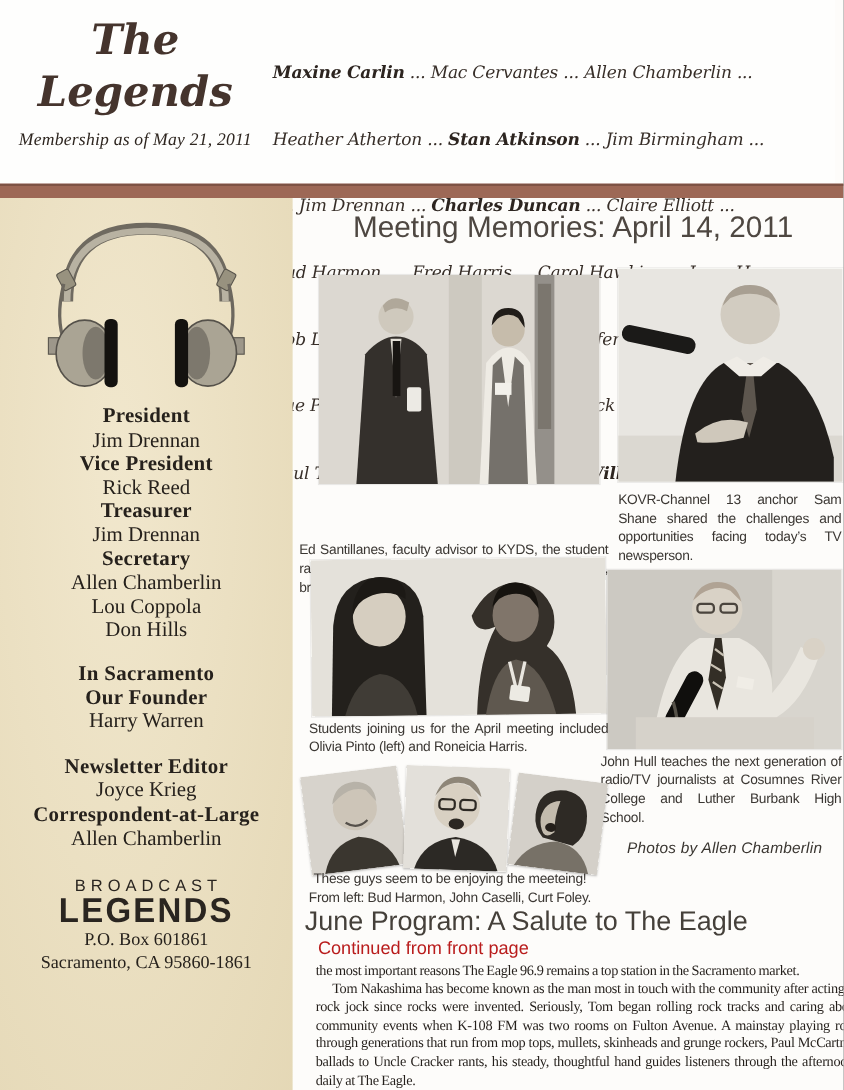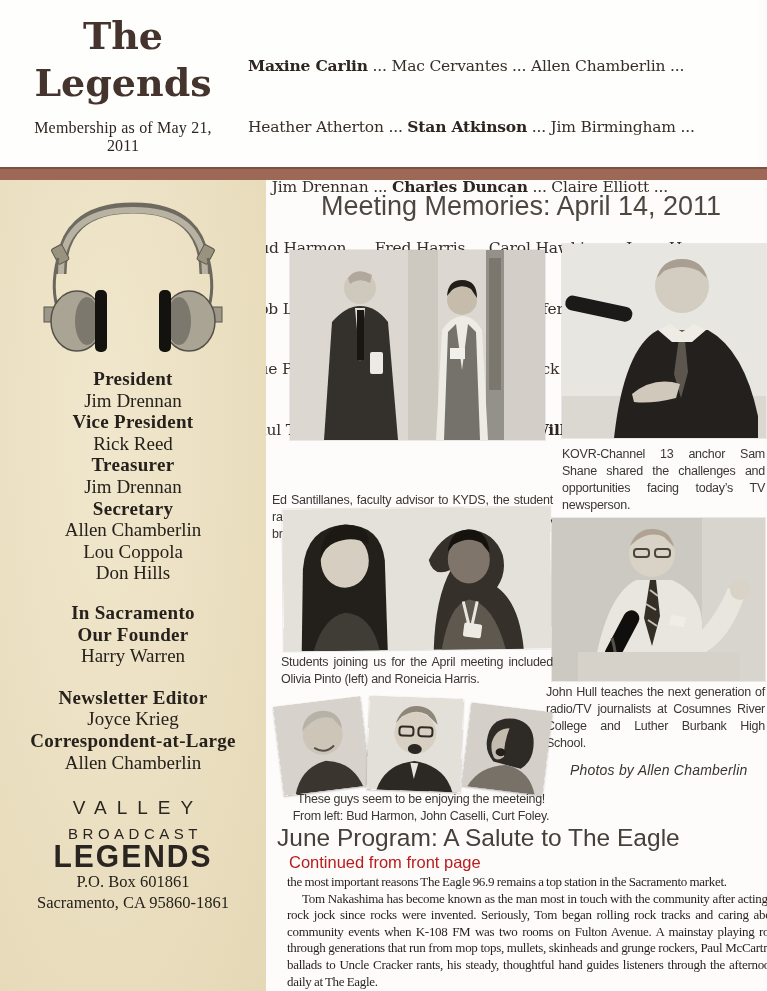--- a/index.html
+++ b/index.html
@@ -1,20 +1,20 @@
 <!DOCTYPE html>
 <html><head>
 <meta charset="utf-8">
 <style>
   html,body{margin:0;padding:0;background:#888;}
   .page{position:relative;width:767px;height:991px;background:#fdfcfa;overflow:hidden;
         font-family:"Liberation Serif",serif;color:#2b2521;margin:0 auto;}
 
   
-  .header{position:absolute;left:0;top:0;width:759px;height:167px;background:#fefefd;}
+  .header{position:absolute;left:0;top:0;width:759px;height:167px;background:#fefefd;font-style:italic;}
   .title-box{position:absolute;left:16px;top:12px;width:214px;text-align:center;}
   .title-line{font-family:"DejaVu Serif",serif;font-weight:700;font-size:38px;line-height:47px;color:#45342d;}
   .membership{font-family:"Liberation Serif",serif;font-size:16px;color:#2e2620;margin-top:13px;letter-spacing:0.2px;}
   .names{position:absolute;left:248px;top:16px;width:512px;font-family:"DejaVu Serif",serif;
          font-size:15.5px;line-height:19.9px;color:#372e28;white-space:pre-wrap;letter-spacing:-0.2px;}
   .names b{font-weight:700;color:#2d2520;}
 
   
   .divider{position:absolute;left:0;top:167px;width:767px;height:13px;background:#9d6856;
            border-top:2px solid #7d5244;box-sizing:border-box;}
@@ -121,21 +121,20 @@
     </div>
 
     <div class="s-block gap20">
       <div class="s-role">Newsletter Editor</div>
       <div class="s-name">Joyce Krieg</div>
       <div class="s-role">Correspondent-at-Large</div>
       <div class="s-name">Allen Chamberlin</div>
     </div>
 
     <div class="logo">
-      <div class="logo-valley">VALLEY</div>
       <div class="logo-broadcast">BROADCAST</div>
       <div class="logo-legends">LEGENDS</div>
     </div>
     <div class="addr">
       <div>P.O. Box 601861</div>
       <div>Sacramento, CA 95860-1861</div>
     </div>
   </div>
 
   <div class="meeting-title">Meeting Memories: April 14, 2011</div>
@@ -233,21 +232,21 @@
     </svg>
     <svg class="snap" style="left:188px;top:10px;transform:rotate(7deg);" width="82" height="84" viewBox="0 0 82 84">
       <rect width="82" height="84" fill="#d4d0c9"></rect>
       <path d="M20 36 Q20 11 45 11 Q67 13 67 38 Q67 52 57 60 L29 56 Q20 48 20 36 Z" fill="#2e2a25"></path>
       <path d="M25 38 Q27 23 41 21 Q37 36 39 50 Q33 56 29 52 Q25 46 25 38 Z" fill="#c3bbad"></path>
       <ellipse cx="35" cy="46" rx="5" ry="4" fill="#241f1a"></ellipse>
       <path d="M6 84 Q16 62 42 58 Q66 60 74 84 Z" fill="#777167"></path>
     </svg>
   </div>
 
-  <div class="caption cap-center" style="left:280px;top:791px;width:282px;">
+  <div class="caption cap-center" style="left:268px;top:791px;width:282px;">
     <div>These guys seem to be enjoying the meeteing!</div>
     <div>From left: Bud Harmon, John Caselli, Curt Foley.</div>
   </div>
 
   <div class="june-title">June Program: A Salute to The Eagle</div>
   <div class="june-sub">Continued from front page</div>
   <div class="june-body">
     <p>the most important reasons The Eagle 96.9 remains a top station in the Sacramento market.</p>
     <p class="indent">Tom Nakashima has become known as the man most in touch with the community after acting as rock jock since rocks were invented. Seriously, Tom began rolling rock tracks and caring about community events when K-108 FM was two rooms on Fulton Avenue. A mainstay playing rock through generations that run from mop tops, mullets, skinheads and grunge rockers, Paul McCartney ballads to Uncle Cracker rants, his steady, thoughtful hand guides listeners through the afternoons daily at The Eagle.</p>
   </div>

